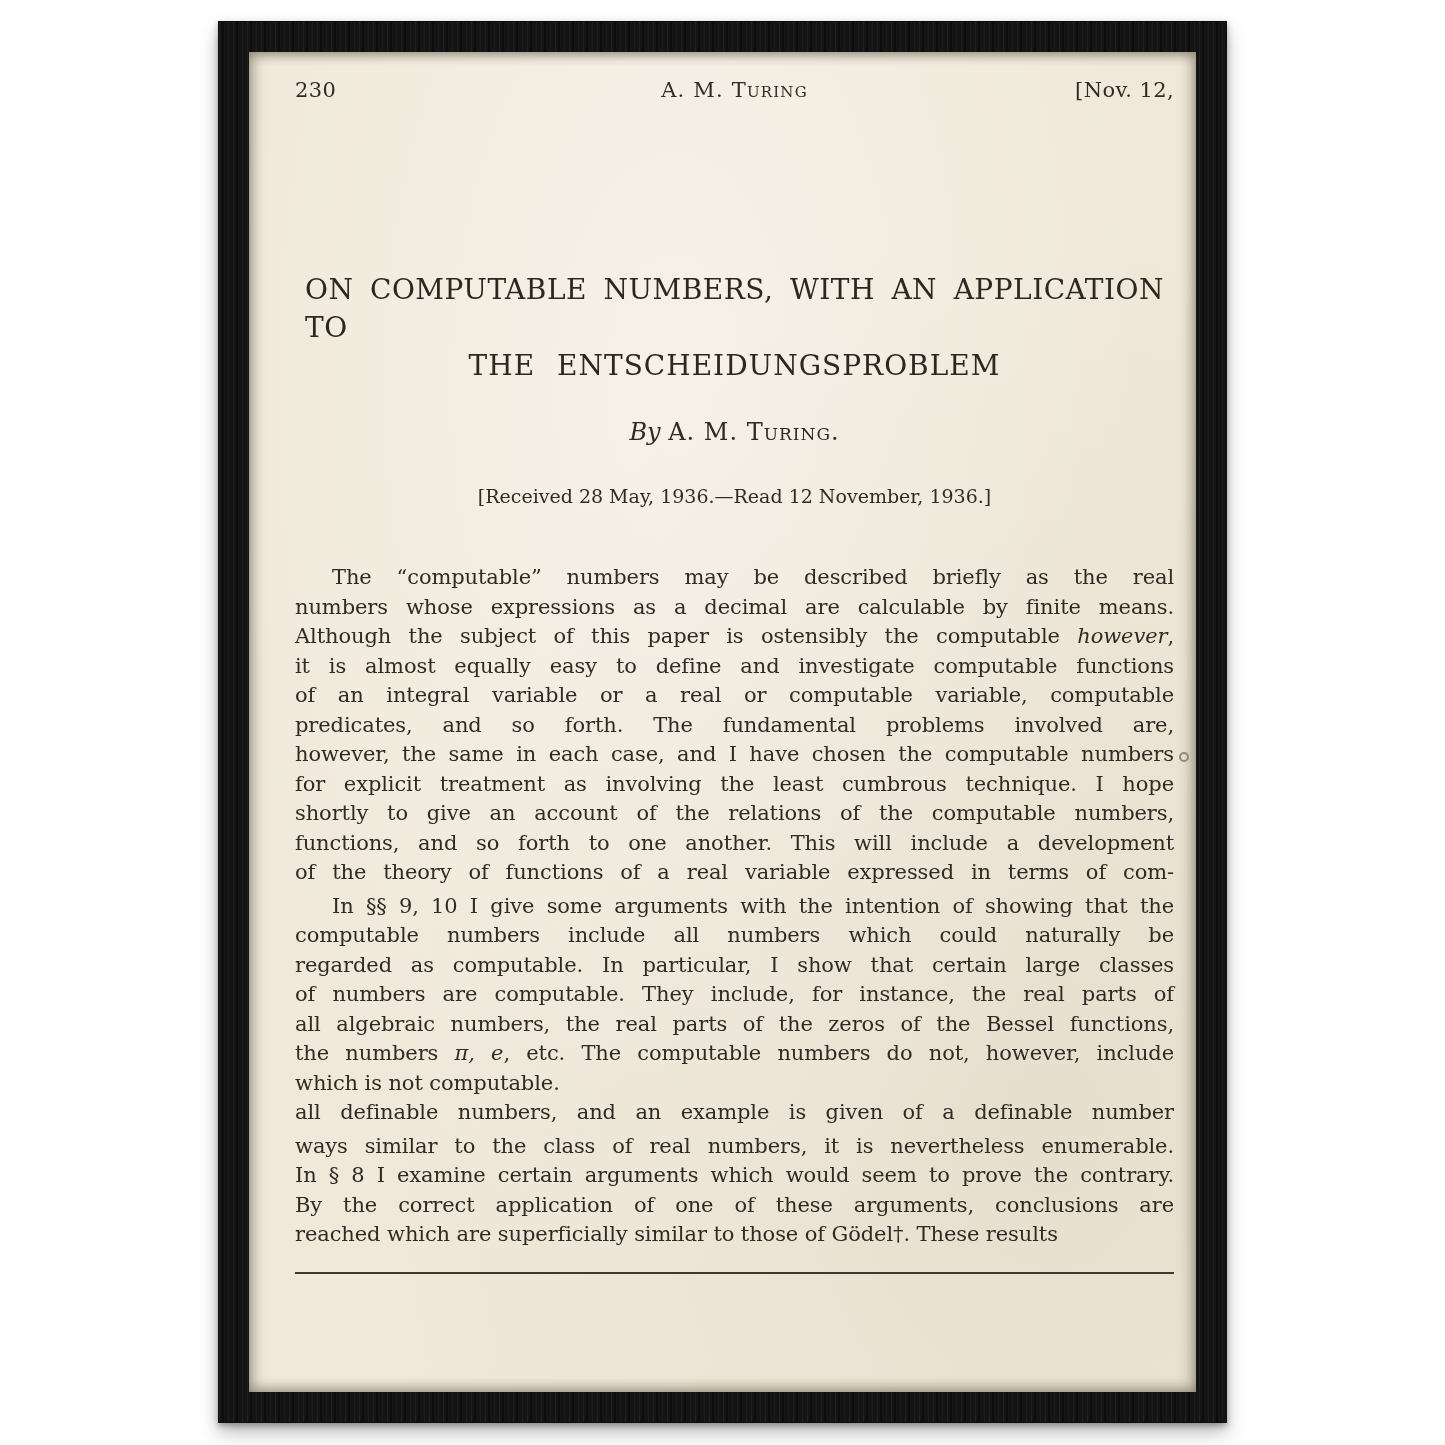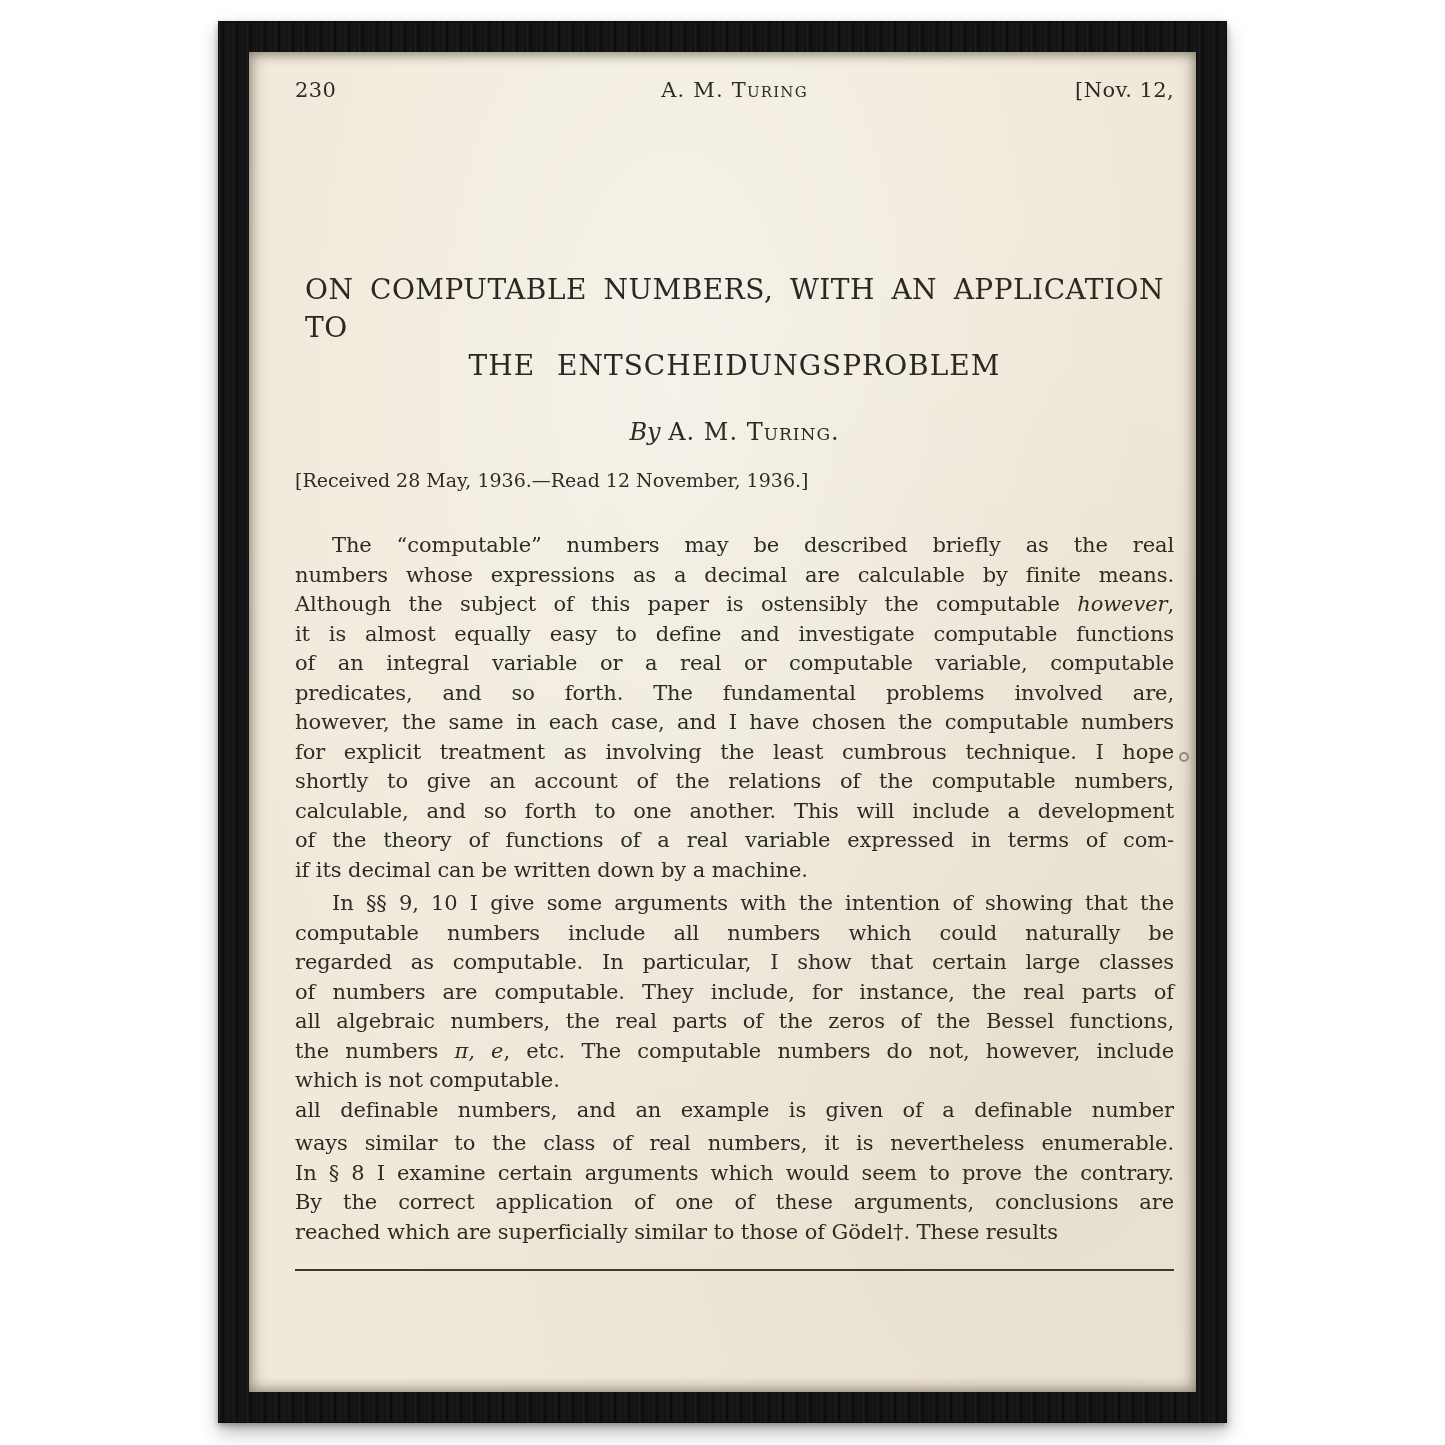--- a/index.html
+++ b/index.html
@@ -87,27 +87,28 @@
   .byline {
     margin-top: 32px;
     text-align: center;
     font-size: 24px;
     line-height: 30px;
   }
   .byline .by { font-style: italic; }
   .byline .name { font-variant: small-caps; letter-spacing: 1px; }
 
   .received {
-    margin-top: 20px;
+    margin-top: 36px;
+    text-align: center;
     font-size: 19px;
     line-height: 26px;
   }
 
   .article {
-    margin-top: 38px;
+    margin-top: 54px;
     font-size: 21px;
     line-height: 29.5px;
     letter-spacing: -0.1px;
   }
   .para { margin-top: 4px; }
   .para:first-child { margin-top: 0; }
   .tline {
     text-align: justify;
     text-align-last: justify;
     white-space: normal;
@@ -169,23 +170,22 @@
           <div class="para">
             <div class="tline ind"><span>The “computable” numbers may be described briefly as the real</span></div>
             <div class="tline"><span>numbers whose expressions as a decimal are calculable by finite means.</span></div>
             <div class="tline"><span>Although the subject of this paper is ostensibly the computable </span><span class="it">however</span><span>,</span></div>
             <div class="tline"><span>it is almost equally easy to define and investigate computable functions</span></div>
             <div class="tline"><span>of an integral variable or a real or computable variable, computable</span></div>
             <div class="tline"><span>predicates, and so forth.  The fundamental problems involved are,</span></div>
             <div class="tline"><span>however, the same in each case, and I have chosen the computable numbers</span></div>
             <div class="tline"><span>for explicit treatment as involving the least cumbrous technique.  I hope</span></div>
             <div class="tline"><span>shortly to give an account of the relations of the computable numbers,</span></div>
-            <div class="tline"><span>calculable, and so forth to one another.  This will include a development</span></div>
+            <div class="tline"><span>functions, and so forth to one another.  This will include a development</span></div>
             <div class="tline"><span>of the theory of functions of a real variable expressed in terms of com-</span></div>
-            <div class="tline tlast"><span>if its decimal can be written down by a machine.</span></div>
           </div>
           <div class="para">
             <div class="tline ind"><span>In §§ 9, 10 I give some arguments with the intention of showing that the</span></div>
             <div class="tline"><span>computable numbers include all numbers which could naturally be</span></div>
             <div class="tline"><span>regarded as computable.  In particular, I show that certain large classes</span></div>
             <div class="tline"><span>of numbers are computable.  They include, for instance, the real parts of</span></div>
             <div class="tline"><span>all algebraic numbers, the real parts of the zeros of the Bessel functions,</span></div>
             <div class="tline"><span>the numbers </span><span class="it">π, e</span><span>, etc.  The computable numbers do not, however, include</span></div>
             <div class="tline tlast"><span>which is not computable.</span></div>
             <div class="tline"><span>all definable numbers, and an example is given of a definable number</span></div>

